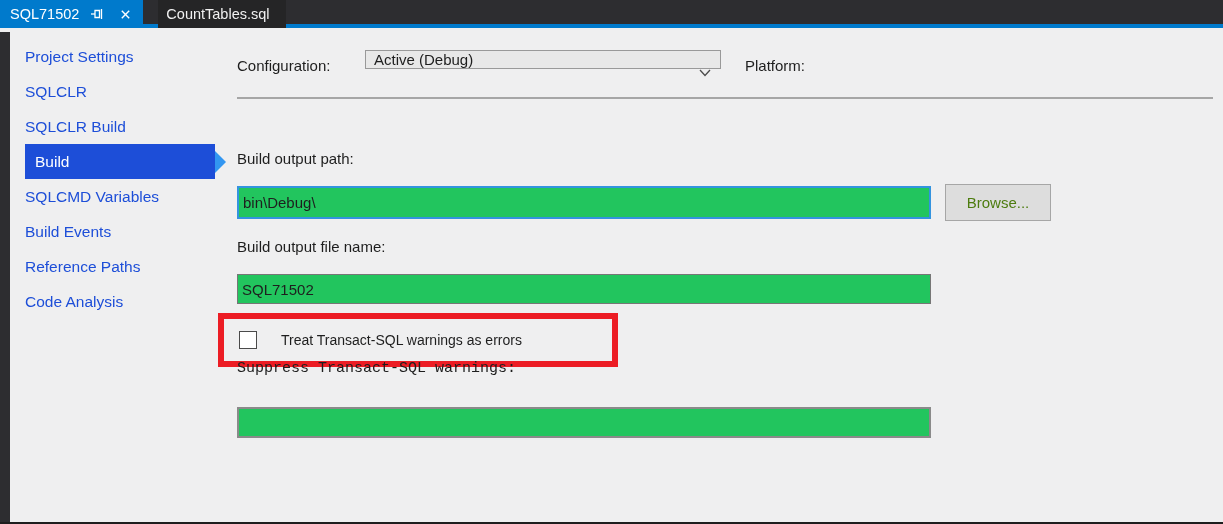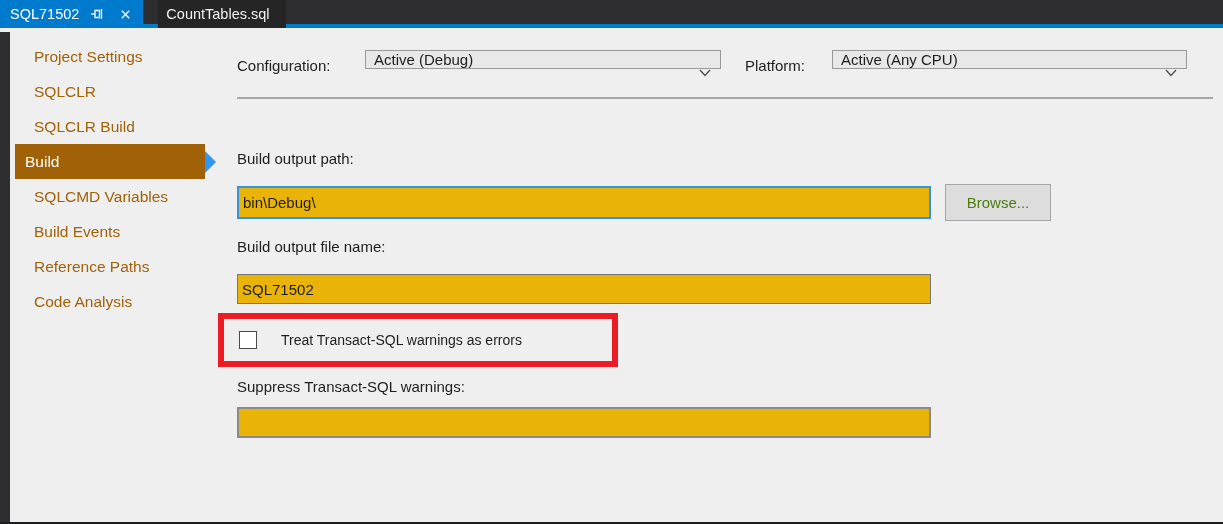--- a/index.html
+++ b/index.html
@@ -40,25 +40,25 @@
     position:absolute; left:0; bottom:0; width:1223px; height:2px;
     background:#1E1E1E;
   }
 
   
   .sidebar {
     position:absolute; left:10px; top:39px; width:215px;
   }
   .side-item {
     position:relative; height:35px; display:flex; align-items:center;
-    padding-left:24px; font-size:15.5px; color:#a16207; cursor:default;
+    padding-left:15px; font-size:15.5px; color:#1d4ed8; cursor:default;
   }
   .side-item.selected {
-    background:#a16207; color:#FFFFFF;
-    margin-left:5px; width:190px; padding-left:10px;
+    background:#1d4ed8; color:#FFFFFF;
+    margin-left:15px; width:190px; padding-left:10px;
   }
   .side-arrow {
     position:absolute; right:-11px; top:50%; transform:translateY(-50%);
     width:0; height:0;
     border-top:11px solid transparent;
     border-bottom:11px solid transparent;
     border-left:11px solid #3296F1;
   }
 
   
@@ -75,21 +75,21 @@
     display:flex; align-items:center;
     padding:0 12px 0 8px; cursor:default;
   }
   .combo .chev { position:absolute; right:9px; top:12px; }
 
   .separator {
     position:absolute; height:2px; background:#A6A6A6;
   }
 
   .txt {
-    position:absolute; background:#eab308; border:1px solid #767676;
+    position:absolute; background:#22c55e; border:1px solid #767676;
     font-family:"Liberation Sans", sans-serif; font-size:15px; color:#1E1E1E;
     padding:0 4px; outline:none;
   }
   .txt.focused { border:2px solid #3393DF; }
 
   .btn {
     position:absolute; background:#DDDDDD; border:1px solid #A6A6A6;
     font-family:"Liberation Sans", sans-serif; font-size:15px; color:#4d7c0f;
     cursor:default;
   }
@@ -167,40 +167,32 @@
   <div class="combo" style="left:128px; top:18px; width:356px;">
     <span>Active (Debug)</span>
     <span class="chev">
       <svg width="12" height="8" viewBox="0 0 12 8" fill="none" stroke="#4C4C4C" stroke-width="1.3">
           <path d="M1 1 L6 6.5 L11 1"></path>
         </svg>
     </span>
   </div>
 
   <span class="abs lbl" style="left:508px; top:25px;">Platform:</span>
-  <div class="combo" style="left:595px; top:18px; width:355px;">
-    <span>Active (Any CPU)</span>
-    <span class="chev">
-      <svg width="12" height="8" viewBox="0 0 12 8" fill="none" stroke="#4C4C4C" stroke-width="1.3">
-          <path d="M1 1 L6 6.5 L11 1"></path>
-        </svg>
-    </span>
-  </div>
 
   <div class="separator" style="left:0; top:65px; width:976px;"></div>
 
   <span class="abs lbl" style="left:0; top:118px;">Build output path:</span>
   <input class="txt focused" style="left: 0px; top: 154px; width: 694px; height: 33px;" type="text" value="bin\Debug\">
   <button class="btn" style="left:708px; top:152px; width:106px; height:37px;">Browse...</button>
 
   <span class="abs lbl" style="left:0; top:206px;">Build output file name:</span>
   <input class="txt" style="left: 0px; top: 242px; width: 694px; height: 30px;" type="text" value="SQL71502">
 
   <div class="red-box" style="left:-19px; top:281px; width:400px; height:54px;"></div>
   <div class="chk-row" style="left:2px; top:299px;">
     <span class="chk" role="checkbox" aria-checked="false"></span>
     <span class="chk-label">Treat Transact-SQL warnings as errors</span>
   </div>
 
-  <span class="abs lbl" style="left:0; top:346px;">Suppress Transact-SQL warnings:</span>
+  <span class="abs lbl" style="left:0; top:328px;font-family:Liberation Mono, monospace;">Suppress Transact-SQL warnings:</span>
   <input class="txt" style="left: 0px; top: 375px; width: 694px; height: 31px; border-width: 2px; border-color: rgb(138, 138, 138);" type="text" value="">
 
 </main>
 
 </body></html>

